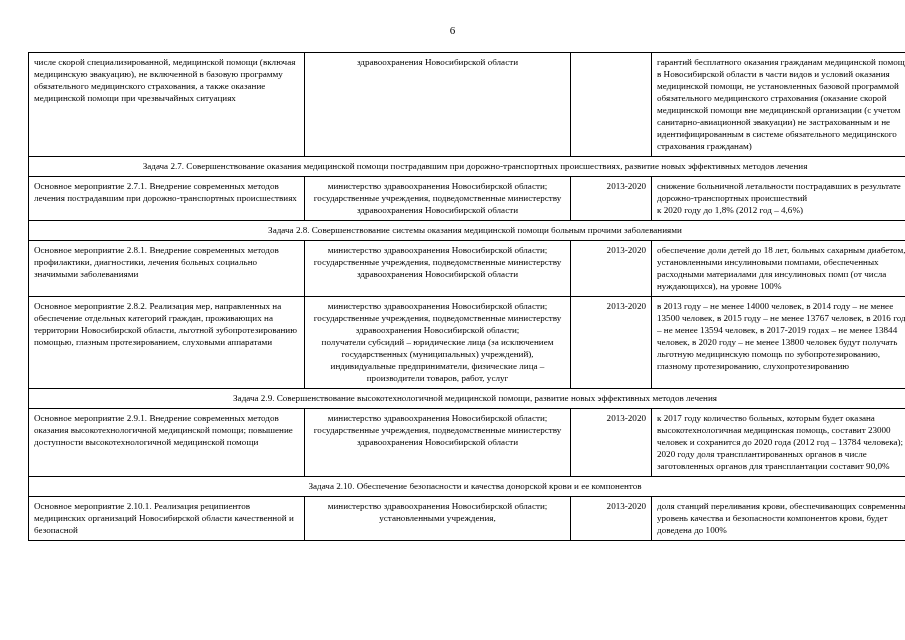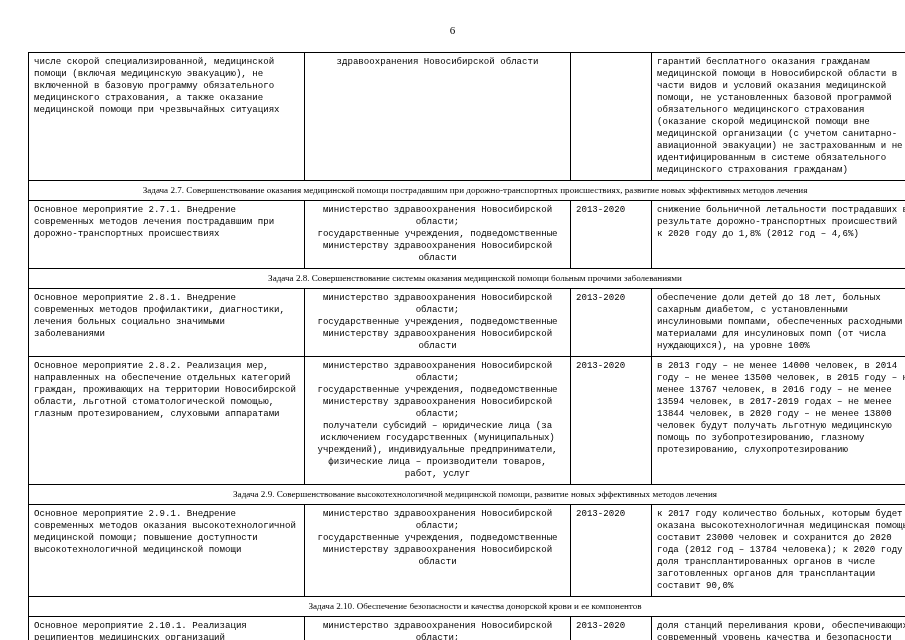--- a/index.html
+++ b/index.html
@@ -35,27 +35,27 @@
     font-size: 9.1px;
     line-height: 1.32;
   }
   table.doc td {
     border: 1px solid #000000;
     vertical-align: top;
     padding: 3px 5px 4px 5px;
   }
   td.c1 { width: 265px; }
   td.c2 { width: 255px; text-align: center; margin-left: 48px; }
-  td.c3 { width: 70px;  text-align: left; }
+  td.c3 { width: 70px;  text-align: right; }
   td.c4 { width: 259px; }
   td.section {
     text-align: center;
     padding: 2px 6px 3px 6px;
   }
-  .cellline { display: block; font-family: Liberation Mono, monospace; }
+  .cellline { display: block; }
 </style>
 </head>
 <body>
 
 <div class="page">
   <div class="page-number">6</div>
   <table class="doc">
     <tbody>
         <tr>
           <td class="c1">
@@ -103,21 +103,21 @@
           </td>
           <td class="c3">
             <span class="cellline">2013-2020</span>
           </td>
           <td class="c4">
             <span class="cellline">обеспечение доли детей до 18 лет, больных сахарным диабетом, с установленными инсулиновыми помпами, обеспеченных расходными материалами для инсулиновых помп (от числа нуждающихся), на уровне 100%</span>
           </td>
         </tr>
         <tr>
           <td class="c1">
-            <span class="cellline">Основное мероприятие 2.8.2. Реализация мер, направленных на обеспечение отдельных категорий граждан, проживающих на территории Новосибирской области, льготной стоматологической помощью, глазным протезированием, слуховыми аппаратами</span>
+            <span class="cellline">Основное мероприятие 2.8.2. Реализация мер, направленных на обеспечение отдельных категорий граждан, проживающих на территории Новосибирской области, льготной зубопротезированию помощью, глазным протезированием, слуховыми аппаратами</span>
           </td>
           <td class="c2">
             <span class="cellline">министерство здравоохранения Новосибирской области;</span>
             <span class="cellline">государственные учреждения, подведомственные министерству здравоохранения Новосибирской области;</span>
             <span class="cellline">получатели субсидий – юридические лица (за исключением государственных (муниципальных) учреждений), индивидуальные предприниматели, физические лица – производители товаров, работ, услуг</span>
           </td>
           <td class="c3">
             <span class="cellline">2013-2020</span>
           </td>
           <td class="c4">

